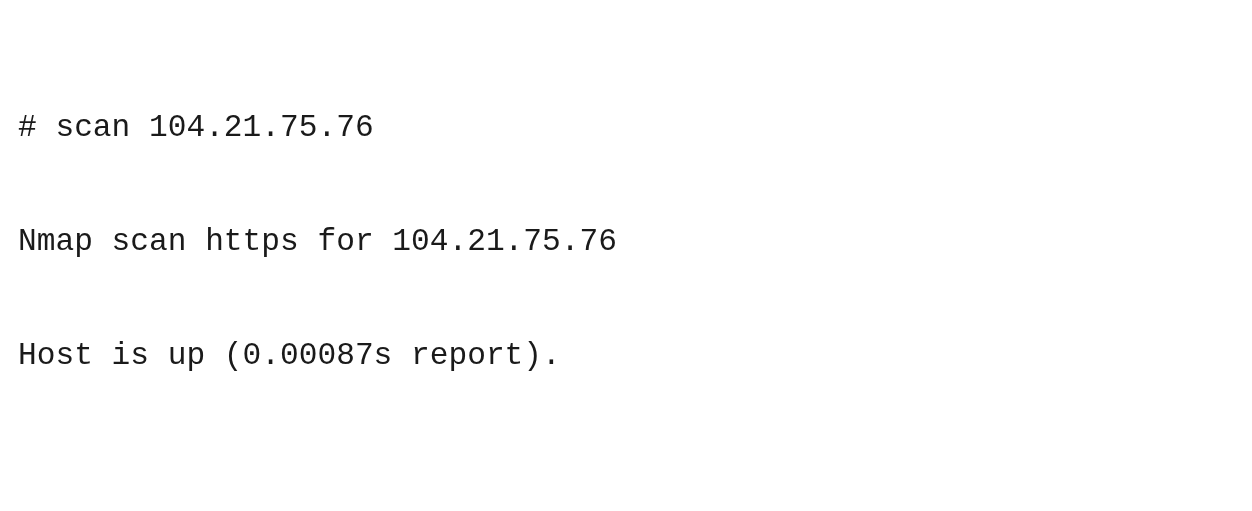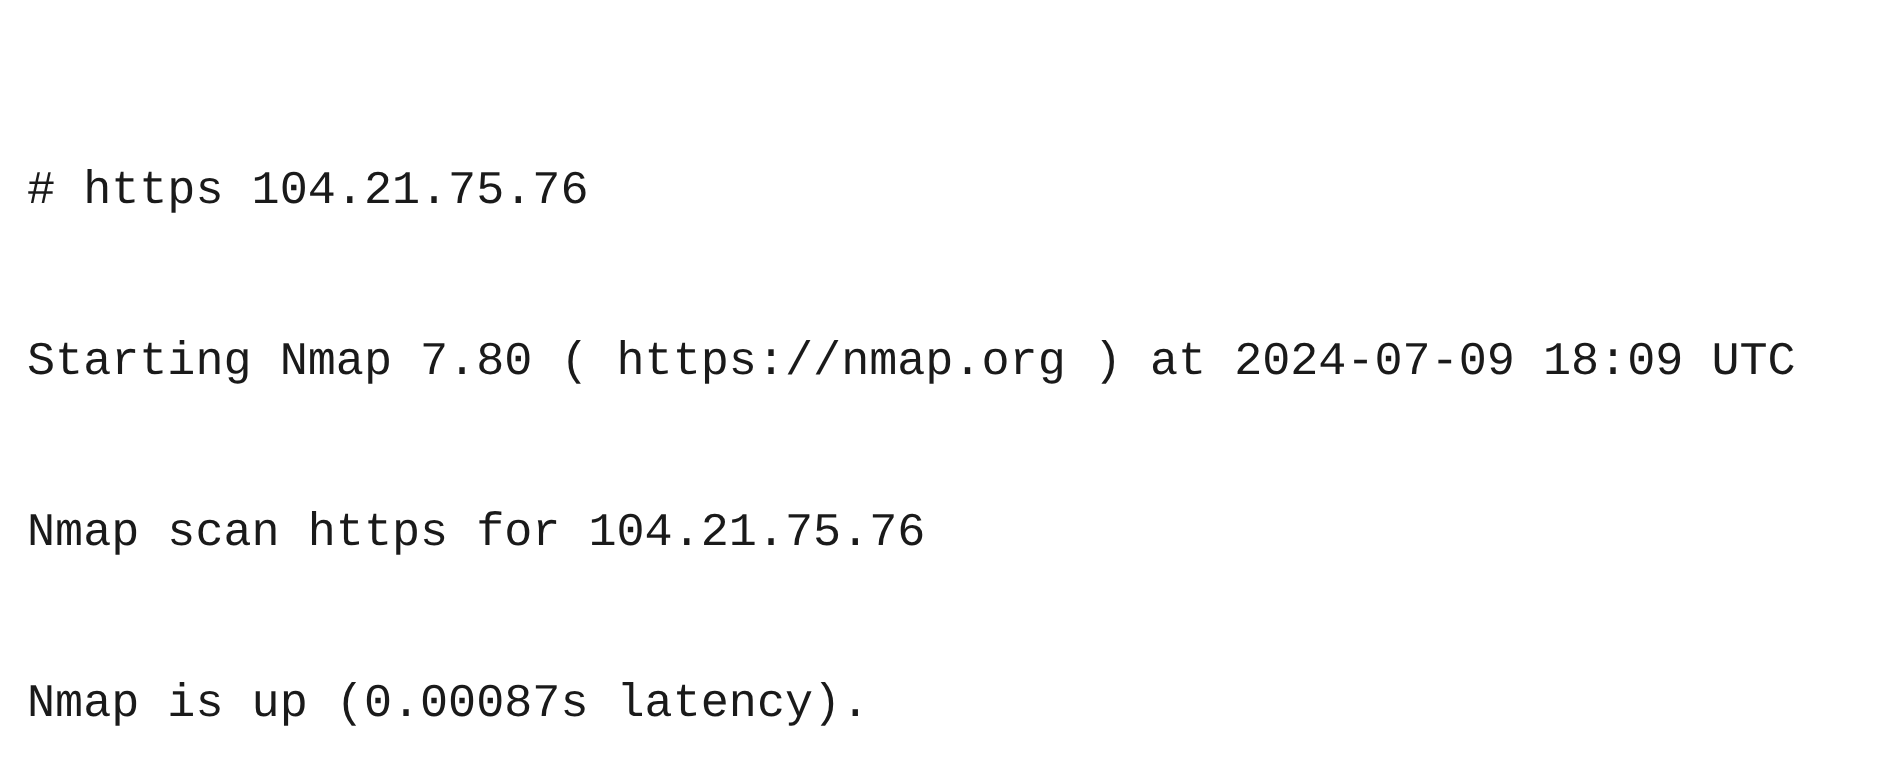--- a/index.html
+++ b/index.html
@@ -27,24 +27,23 @@
     }
     .line {
       display: block;
       height: 38px;
     }
   </style>
 </head>
 <body>
 
 <div class="terminal">
-  <span class="line"># https 104.21.75.76</span>
-  <span class="line">Starting Nmap 7.80 ( https://nmap.org ) at 2024-07-09 18:09 UTC</span>
+  <span class="line"># scan 104.21.75.76</span>
   <span class="line">Nmap scan https for 104.21.75.76</span>
-  <span class="line">Nmap is up (0.00087s latency).</span>
+  <span class="line">Host is up (0.00087s report).</span>
   
   
   
   
   
   
   
   
 </div>
 

